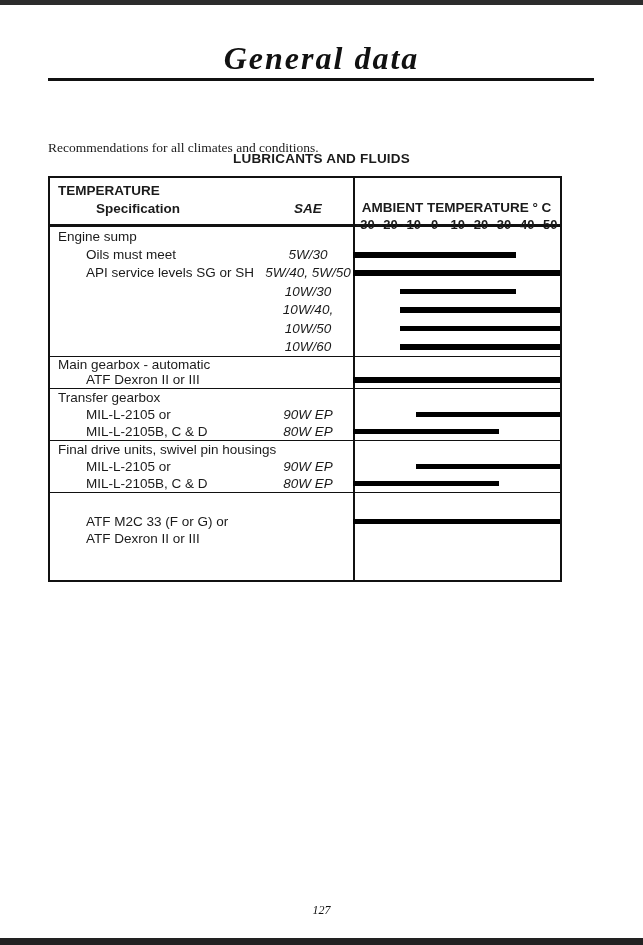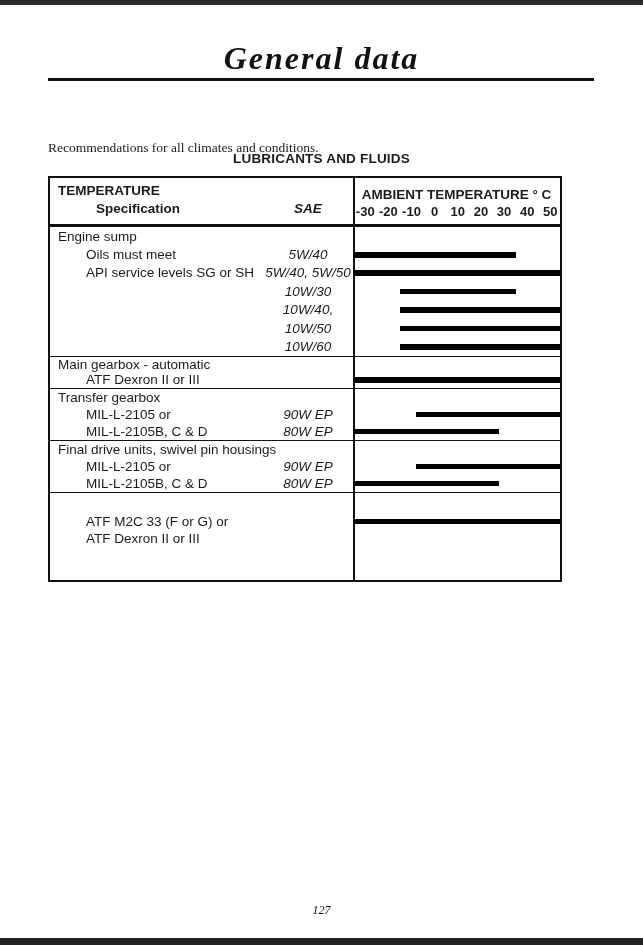--- a/index.html
+++ b/index.html
@@ -31,21 +31,21 @@
     display:flex; flex-direction:column;
   }
   .vline { position:absolute; top:0; bottom:0; left:303px; width:1.5px; background:#111; }
 
   .thead { flex:none; height:46px; border-bottom:3px solid #111; display:flex; }
   .th-left { width:303px; flex:none; box-sizing:border-box; padding:5px 0 0 8px; }
   .th-components { font-weight:bold; }
   .th-specrow { display:flex; font-weight:bold; margin-top:3px; }
   .th-specrow .spec { padding-left:38px; }
   .sae-col { width:90px; margin-left:auto; text-align:center; flex-shrink:1; white-space:nowrap;font-style:italic; }
-  .th-right { flex:1; padding-top:9px; }
+  .th-right { flex:1; padding-top:22px; }
   .th-temp { text-align:center; font-weight:bold; white-space:nowrap; }
   .tick-row { position:relative; height:17px; margin-top:2px; }
   .tick {
     position:absolute; top:0; transform:translateX(-50%);
     font-weight:bold; font-size:13px; white-space:nowrap;
   }
 
   .tbody { flex:1; display:flex; flex-direction:column; }
   .section { border-bottom:1.5px solid #111; display:flex; flex-direction:column; justify-content:center; flex:none; }
   .section:last-child { border-bottom:none; flex:1; justify-content:flex-start; padding-top:3px; }
@@ -105,21 +105,21 @@
           <div class="t-row">
             <div class="cell-left">
               <span class="lab">Engine sump</span>
               <span class="sae-col"></span>
             </div>
             <div class="cell-right"></div>
           </div>
           <div class="t-row">
             <div class="cell-left">
               <span class="lab ind1">Oils must meet</span>
-              <span class="sae-col">5W/40</span>
+              <span class="sae-col">5W/30</span>
             </div>
             <div class="cell-right">
               <div class="bar" style="left: 0%; width: 78.5475%;"></div>
             </div>
           </div>
           <div class="t-row">
             <div class="cell-left">
               <span class="lab ind1">API service levels SG or SH</span>
               <span class="sae-col">5W/40, 5W/50</span>
             </div>

